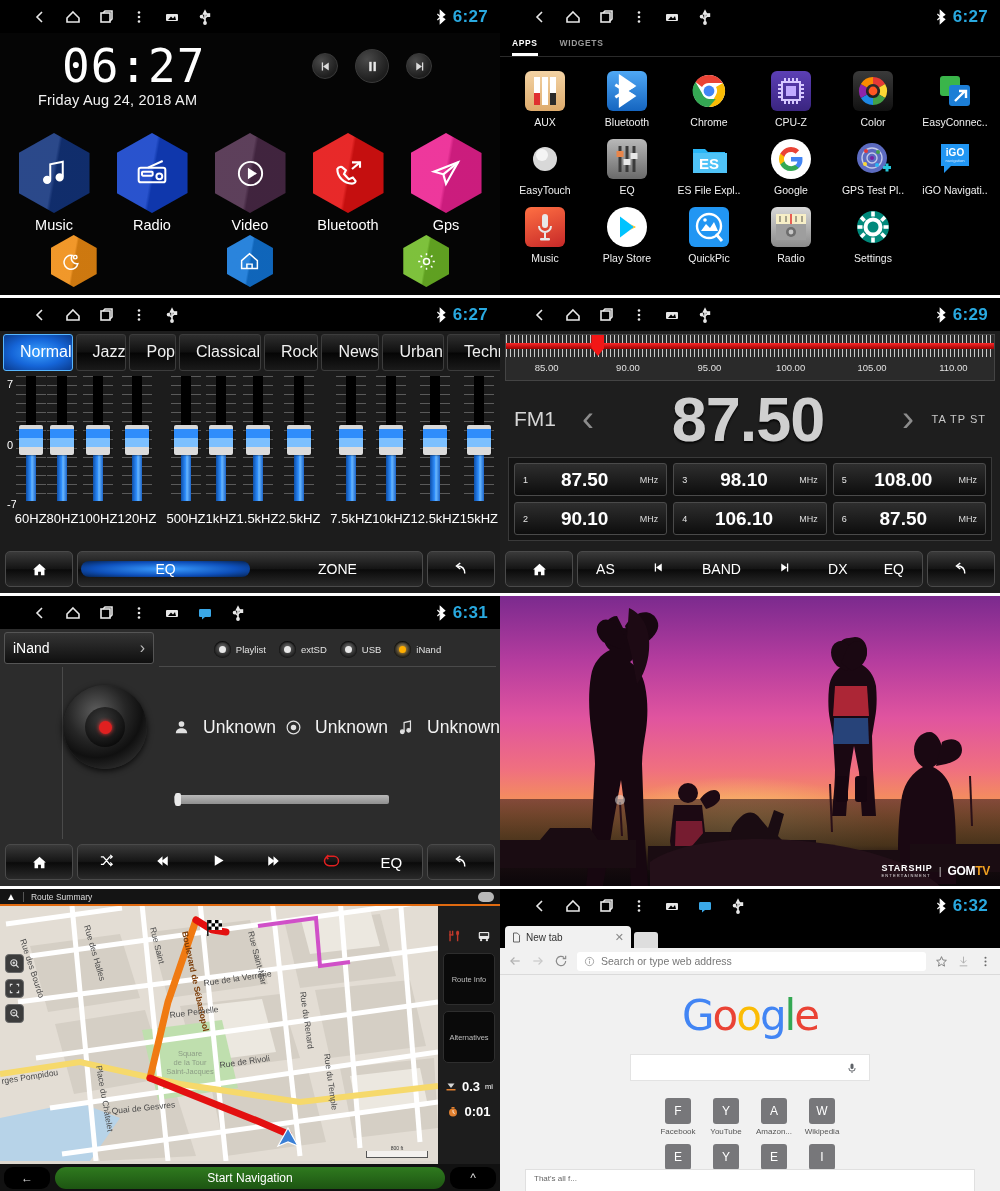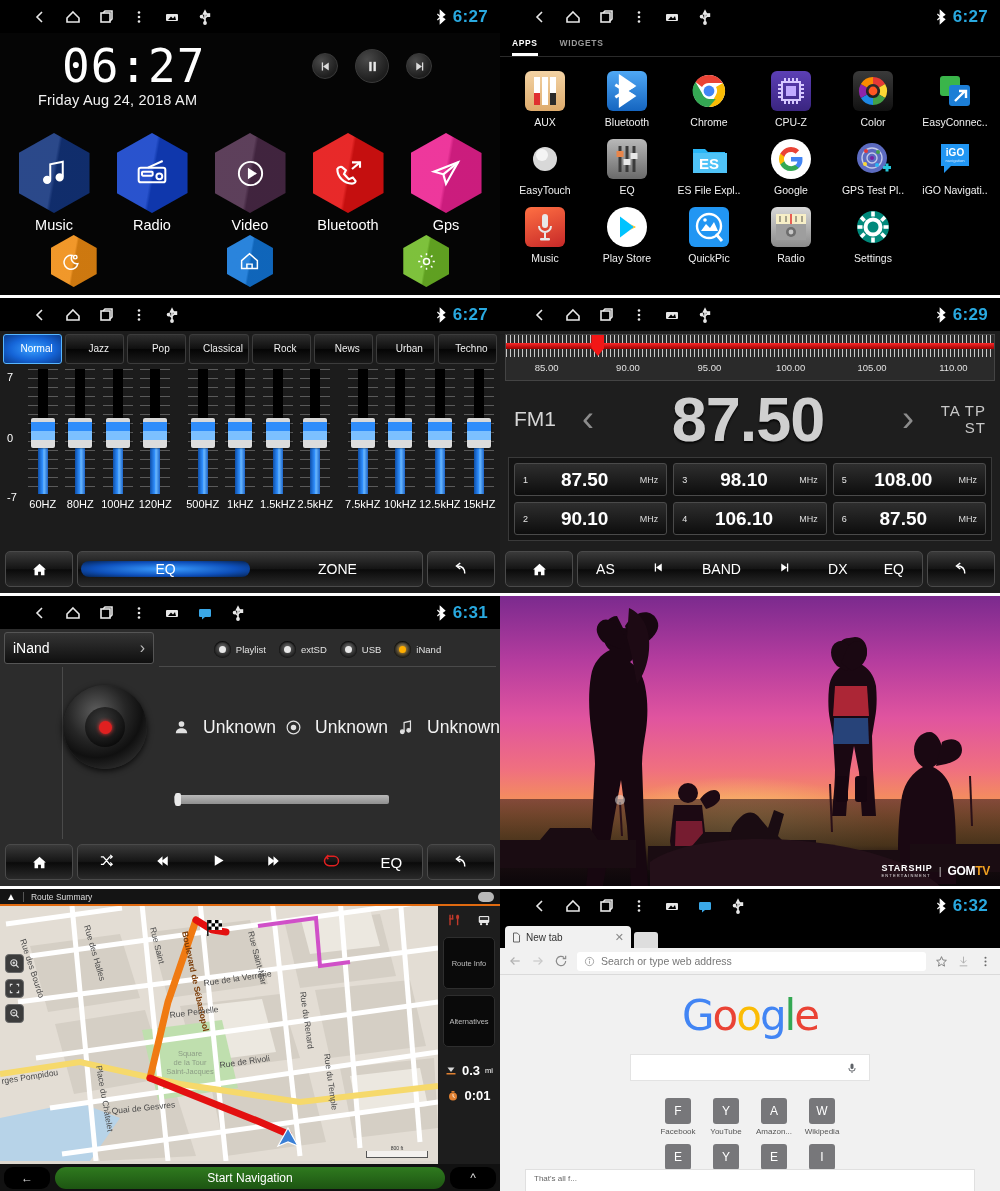--- a/index.html
+++ b/index.html
@@ -71,21 +71,21 @@
   .apptab.active { color: #fff; border-bottom: 3px solid #fff; }
   .appgrid { display: grid; grid-template-columns: repeat(6, 1fr); padding: 8px 4px 0 4px; row-gap: 2px; }
   .appcell { text-align: center; padding: 6px 1px 3px 1px; }
   .appicon { width: 40px; height: 40px; margin: 0 auto 5px auto; position: relative; border-radius: 6px;}
   .appname { font-size: 10.5px; color: #f0f0f0; white-space: nowrap; overflow: hidden; text-overflow: clip;}
 
   
   .eq { background: #1c1c1c; height: 100%; display: flex; flex-direction: column;}
   .eqtabs { display: flex; gap: 3px; padding: 3px 3px 0 3px; }
   .eqtab {
-    flex: 1; text-align: center; font-size: 10px; color: #f0f0f0; padding: 8px 0 9px 8px;
+    flex: 1; text-align: center; font-size: 16px; color: #f0f0f0; padding: 8px 0 9px 16px;
     background: linear-gradient(180deg, #2e2e2e 0%, #101010 48%, #050505 52%, #1a1a1a 100%);
     border: 1px solid #3c3c3c; border-radius: 3px;
   }
   .eqtab.active {
     background: radial-gradient(ellipse at center, #3aa0ff 0%, #1565d8 55%, #0a3a8c 100%);
     color: #fff; border-color: #57b6ff;
   }
   .eqbody { flex: 1; display: flex; padding: 5px 2px 0 2px; position: relative; }
   .eqscale { width: 22px; position: relative; font-size: 11px; color: #fff; }
   .eqscale span { position: absolute; left: 5px; }
@@ -98,21 +98,21 @@
       #1c1c1c;
   }
   .slider-bar { position: absolute; left: 10px; width: 10px; top: 0; bottom: 0; background: #000; }
   .slider-fill { position: absolute; left: 10px; width: 10px; bottom: 0; height: 56%;
     background: linear-gradient(90deg,#0d4ea8,#2f8dfb 45%,#69b8ff 60%,#1a63c9); }
   .slider-knob {
     position: absolute; left: 3px; width: 24px; height: 30px; top: 39%;
     background: linear-gradient(180deg,#d8d8d8 0 14%, #2f8dfb 14% 44%, #7cc0ff 44% 72%, #dcdcdc 72% 100%);
     border-radius: 2px; box-shadow: 0 0 2px #000;
   }
-  .slider-label { font-size: 11px; color: #fff; margin-top: 4px; white-space: nowrap; }
+  .slider-label { font-size: 13px; color: #fff; margin-top: 10px; white-space: nowrap; }
   .slider-gap { width: 10px; }
   .eqfoot { display: flex; gap: 4px; padding: 4px 5px 6px 5px; }
   .btn-dark {
     background: linear-gradient(180deg,#3a3a3a,#141414 50%,#0a0a0a 52%,#2a2a2a);
     border: 1px solid #4a4a4a; border-radius: 5px; color: #fff;
     display: flex; align-items: center; justify-content: center;
   }
   .btn-home { width: 68px; height: 36px; font-size: 16px; }
   .btn-back { width: 68px; height: 36px; font-size: 18px; }
   .eqzone { flex: 1; height: 36px; display: flex; }
@@ -127,21 +127,21 @@
   .freqnums { display: flex; height: 20px; align-items: center; }
   .freqnums span { flex: 1; text-align: center; font-size: 9.5px; color: #e0e0e0; }
   .needle { position: absolute; left: 17.5%; top: 0; width: 13px; }
   .needle i { display: block; width: 13px; height: 21px; background: #f21616;
     clip-path: polygon(0 0, 100% 0, 100% 62%, 50% 100%, 0 62%); }
   .freqmain { display: flex; align-items: center; padding: 3px 14px 0 14px; height: 72px; }
   .fmband { font-size: 21px; color: #d6d6d6; width: 62px; }
   .chev { font-size: 36px; color: #8c8c8c; font-weight: 200; padding: 0 6px;}
   .bigfreq { flex: 1; text-align: center; font-size: 63px; color: #cfcfcf; line-height: 64px;
     text-shadow: 0 2px 2px rgba(0,0,0,.8); font-weight: bold; letter-spacing:-1px;}
-  .tatpst { font-size: 15px; color: #c8c8c8; width: 66px; text-align: right; letter-spacing: 1px;}
+  .tatpst { font-size: 11px; color: #c8c8c8; width: 66px; text-align: right; letter-spacing: 1px;}
   .presets { margin: 4px 8px 0 8px; background: #141414; border:1px solid #3a3a3a; padding: 5px;
     display: grid; grid-template-columns: 1fr 1fr 1fr; gap: 6px; }
   .preset { background: linear-gradient(180deg,#2e2e2e,#0d0d0d); border:1px solid #4a4a4a; border-radius:3px;
     height: 33px; display: flex; align-items: center; padding: 0 8px; }
   .pnum { font-size: 9px; color: #e6e6e6; width: 12px;}
   .pfreq { flex: 1; text-align: center; font-size: 19px; color: #fff; font-weight: bold;}
   .punit { font-size: 9px; color: #ddd; width: 24px; text-align: right;}
   .radiofoot { display: flex; gap: 4px; padding: 5px 5px 6px 5px; margin-top: auto; }
   .radiobar { flex: 1; height: 36px; display: flex; align-items: center; justify-content: space-around;
     background: linear-gradient(180deg,#3a3a3a,#141414 50%,#0a0a0a 52%,#2a2a2a);
@@ -205,21 +205,21 @@
 
   
   .nav { height: 100%; background: #1a1a1a; display: flex; flex-direction: column; position: relative;}
   .navbar-top { height: 17px; background: #141414; display: flex; align-items: center;
     padding: 0 6px; border-bottom: 2px solid #e06a10; }
   .navbar-top .arrow { color: #fff; font-size: 10px; margin-right: 7px;}
   .navbar-top .title { color: #dcdcdc; font-size: 8.5px; border-left: 1px solid #555; padding-left: 7px;}
   .navbar-top .bubble { margin-left: auto; width: 16px; height: 10px; background: #b8b8b8; border-radius: 5px;}
   .navmain { flex: 1; display: flex; position: relative; }
   .maparea { flex: 1; position: relative; background: #ded9d0; overflow: hidden; }
-  .navside { width: 62px; background: #1d1d1d; display: flex; flex-direction: column; align-items: center; padding-top: 7px;}
+  .navside { width: 62px; background: #1d1d1d; display: flex; flex-direction: column; align-items: center; padding-top: 23px;}
   .navside-icons { display: flex; gap: 16px; margin-bottom: 10px; }
   .nsbtn { width: 52px; height: 52px; background: #0a0a0a; border:1px solid #2e2e2e; border-radius: 5px;
     color: #bdbdbd; font-size: 7.5px; display: flex; align-items: center; justify-content: center; margin-bottom: 6px;}
   .nsinfo { display: flex; align-items: center; gap: 5px; margin-top: 10px; color: #fff; font-size: 13px; font-weight: bold;}
   .nsinfo span.u { font-size: 7.5px; font-weight: normal; }
   .zoomctl { position: absolute; left: 5px; top: 48px; display: flex; flex-direction: column; gap: 6px;}
   .zbtn { width: 19px; height: 19px; border-radius: 4px; background: #3c3c3c; border:1px solid #6a6a6a;
     color: #ddd; font-size: 11px; display: flex; align-items:center; justify-content:center;}
   .navfoot { height: 27px; background: #111; display: flex; align-items: center; padding: 0 4px; gap: 5px;}
   .navfoot .fb { width: 46px; height: 22px; background: #000; border-radius: 9px; color:#ddd; font-size:12px;

